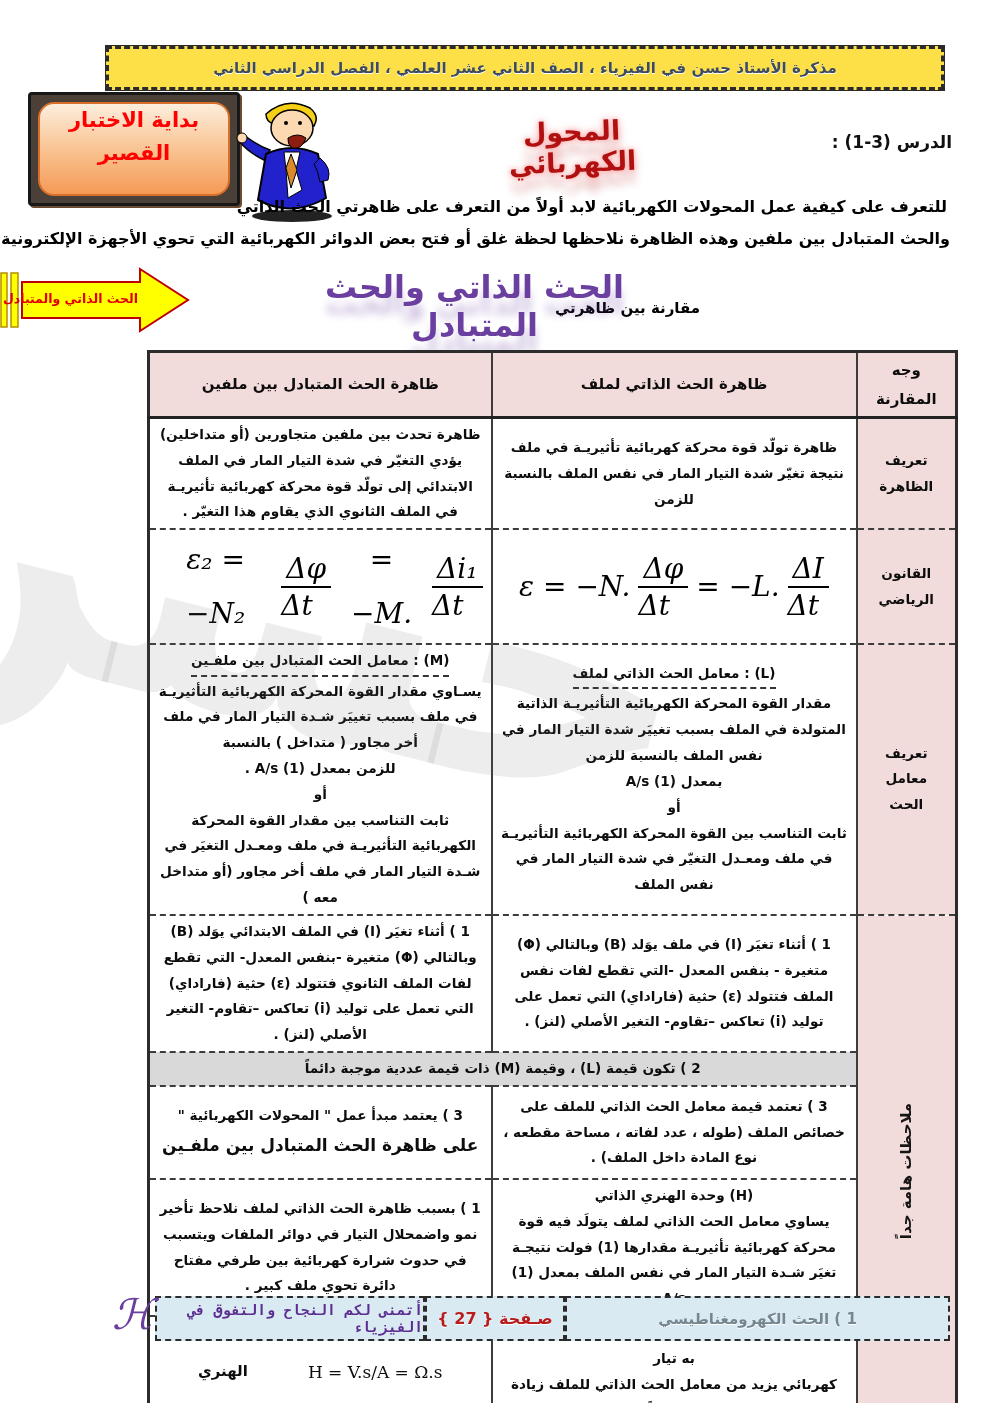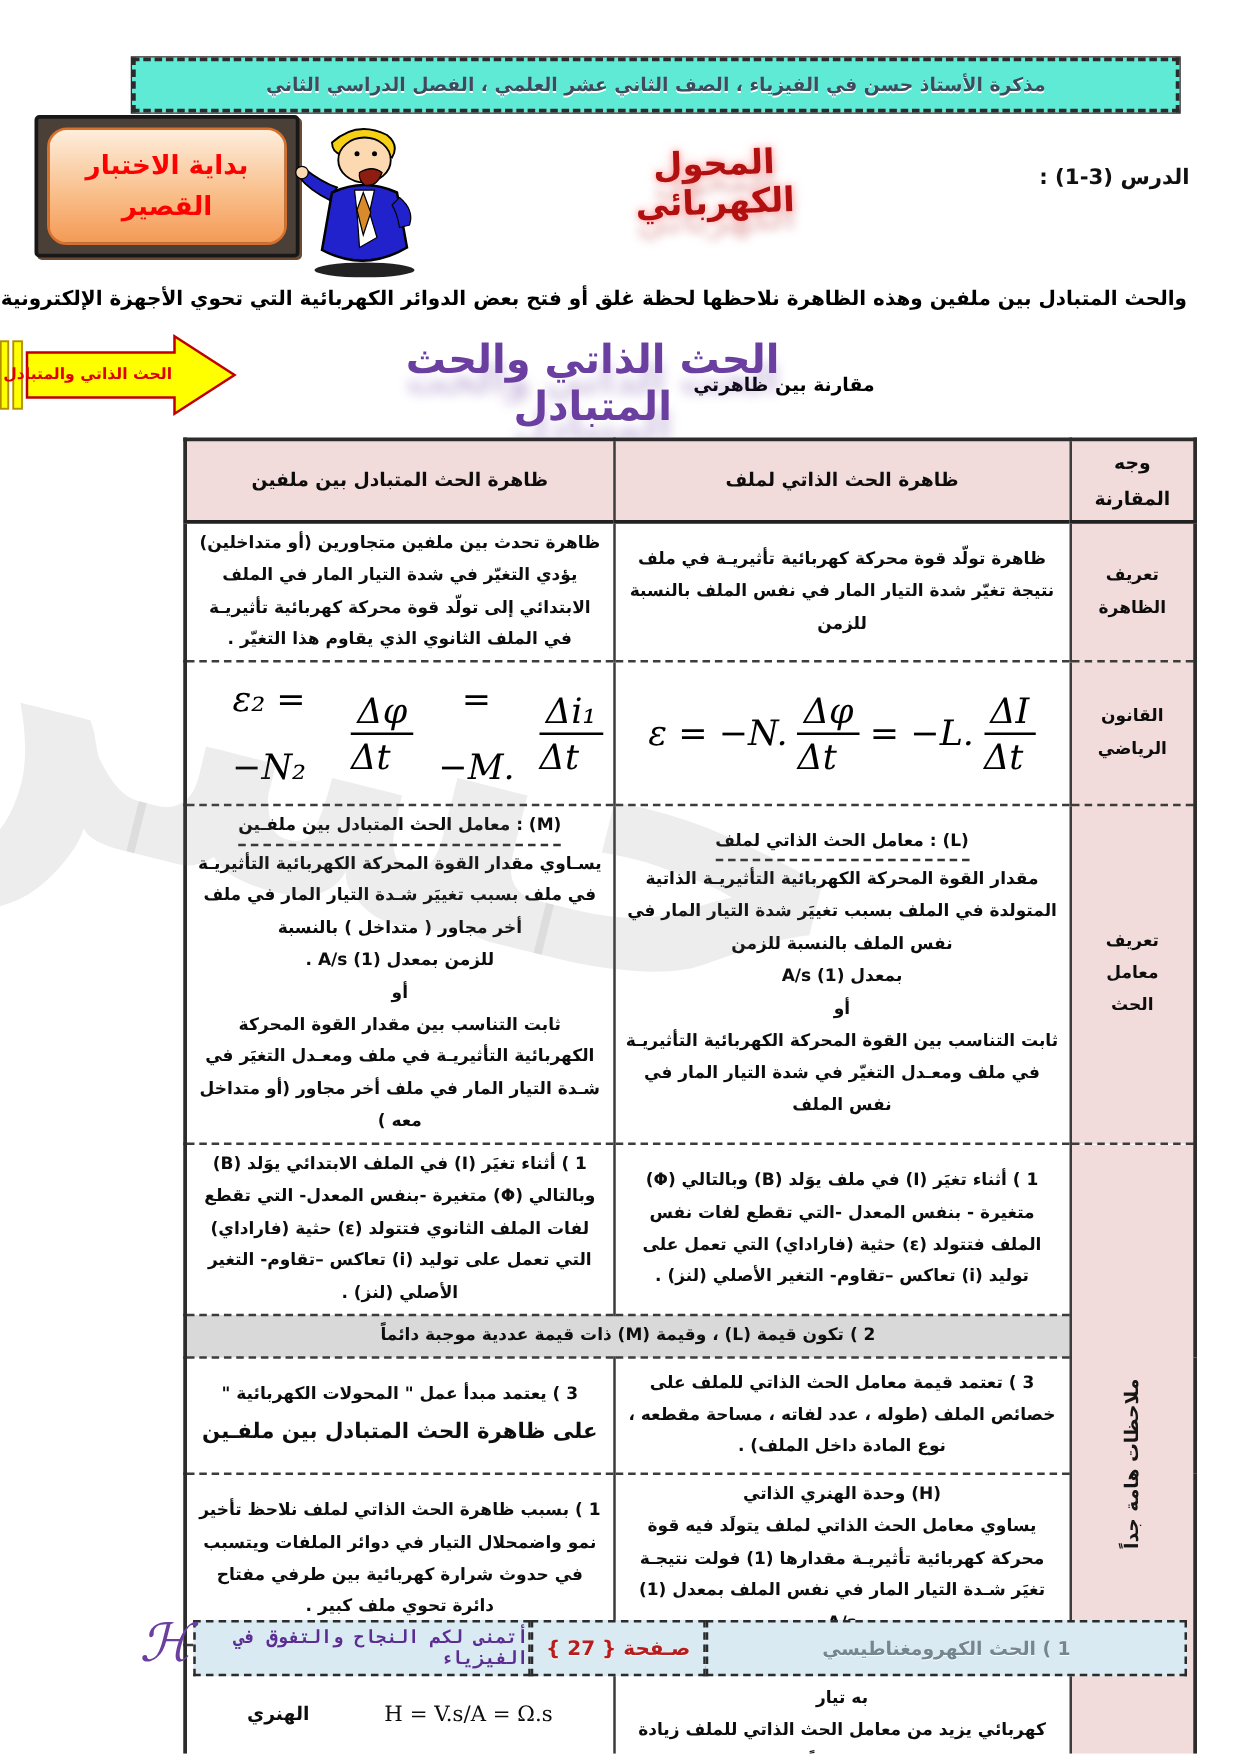--- a/index.html
+++ b/index.html
@@ -1,33 +1,33 @@
 <!DOCTYPE html>
 <html dir="rtl" lang="ar"><head>
 <meta charset="utf-8">
 <style>
   html,body{margin:0;padding:0;background:#ffffff;}
   .page{position:relative;width:992px;height:1403px;margin:0 auto;background:#fff;
         font-family:"DejaVu Sans",sans-serif;direction:rtl;overflow:hidden;}
 
   
   .header-bar{position:absolute;left:106px;top:46px;width:838px;height:44px;
-    background:#5eead4;border:3px dashed #2b2b2b;outline:1px solid #2b2b2b;
+    background:#fde047;border:3px dashed #2b2b2b;outline:1px solid #2b2b2b;
     display:flex;align-items:center;justify-content:center;
     font-weight:bold;font-size:15px;color:#3d4b5e;box-sizing:border-box;
     text-shadow:0 1px 0 #ffffff;}
 
   
   .quiz-board{position:absolute;left:28px;top:92px;width:212px;height:114px;
     background:#4a4038;border:3px solid #181818;border-radius:4px;padding:7px;box-sizing:border-box;
     box-shadow:2px 2px 0 #6b4a33;}
   .quiz-inner{width:100%;height:100%;box-sizing:border-box;
     background:linear-gradient(180deg,#fdeedd 0%,#f9c08c 55%,#f49a56 100%);
     border:2px solid #d86f2a;border-radius:16px;
-    display:flex;flex-direction:column;align-items:center;justify-content:center;
+    display:flex;flex-direction:column;align-items:center;justify-content:flex-start;
     color:#ff0000;font-weight:bold;font-size:21px;line-height:1.55;}
 
   .cartoon{position:absolute;left:236px;top:98px;width:104px;height:124px;}
 
   .lesson-label{position:absolute;right:40px;top:132px;font-size:17px;font-weight:bold;color:#101010;}
 
   .calli-title{position:absolute;left:462px;top:116px;width:220px;text-align:center;
     font-size:27px;font-weight:bold;color:#b01010;transform:rotate(-2deg);
     text-shadow:0 0 5px #ff9d9d,0 0 11px #ffc2c2,0 14px 8px rgba(176,16,16,0.25);}
 
@@ -114,20 +114,21 @@
     <ellipse cx="56" cy="30" rx="21" ry="18" fill="#fcd9b0" stroke="#000" stroke-width="1.5"></ellipse>
     <circle cx="50" cy="25" r="2" fill="#000"></circle>
     <circle cx="64" cy="25" r="2" fill="#000"></circle>
     <path d="M52 40 Q62 34 70 40 Q66 52 56 50 Q51 46 52 40 Z" fill="#8c1d10" stroke="#000"></path>
     <path d="M84 60 Q96 70 92 82 L84 84 Q82 72 78 66 Z" fill="#2222cc" stroke="#000"></path>
   </svg>
 
   <div class="lesson-label">الدرس (3-1) :</div>
   <div class="calli-title">المحول الكهربائي</div>
 
+  <div class="intro-line intro-1">للتعرف على كيفية عمل المحولات الكهربائية لابد أولاً من التعرف على ظاهرتي الحث الذاتي</div>
   <div class="intro-line intro-2">والحث المتبادل بين ملفين وهذه الظاهرة نلاحظها لحظة غلق أو فتح بعض الدوائر الكهربائية التي تحوي الأجهزة الإلكترونية</div>
 
   <div class="arrow-banner">
     <svg width="192" height="68" viewBox="0 0 192 68">
       <rect x="1" y="7" width="6" height="54" fill="#ffff00" stroke="#b38f00" stroke-width="1.5"></rect>
       <rect x="11" y="7" width="7" height="54" fill="#ffff00" stroke="#b38f00" stroke-width="1.5"></rect>
       <polygon points="22,16 140,16 140,3 188,34 140,65 140,52 22,52" fill="#ffff00" stroke="#c00000" stroke-width="2"></polygon>
     </svg>
     <div class="label">الحث الذاتي والمتبادل</div>
   </div>

